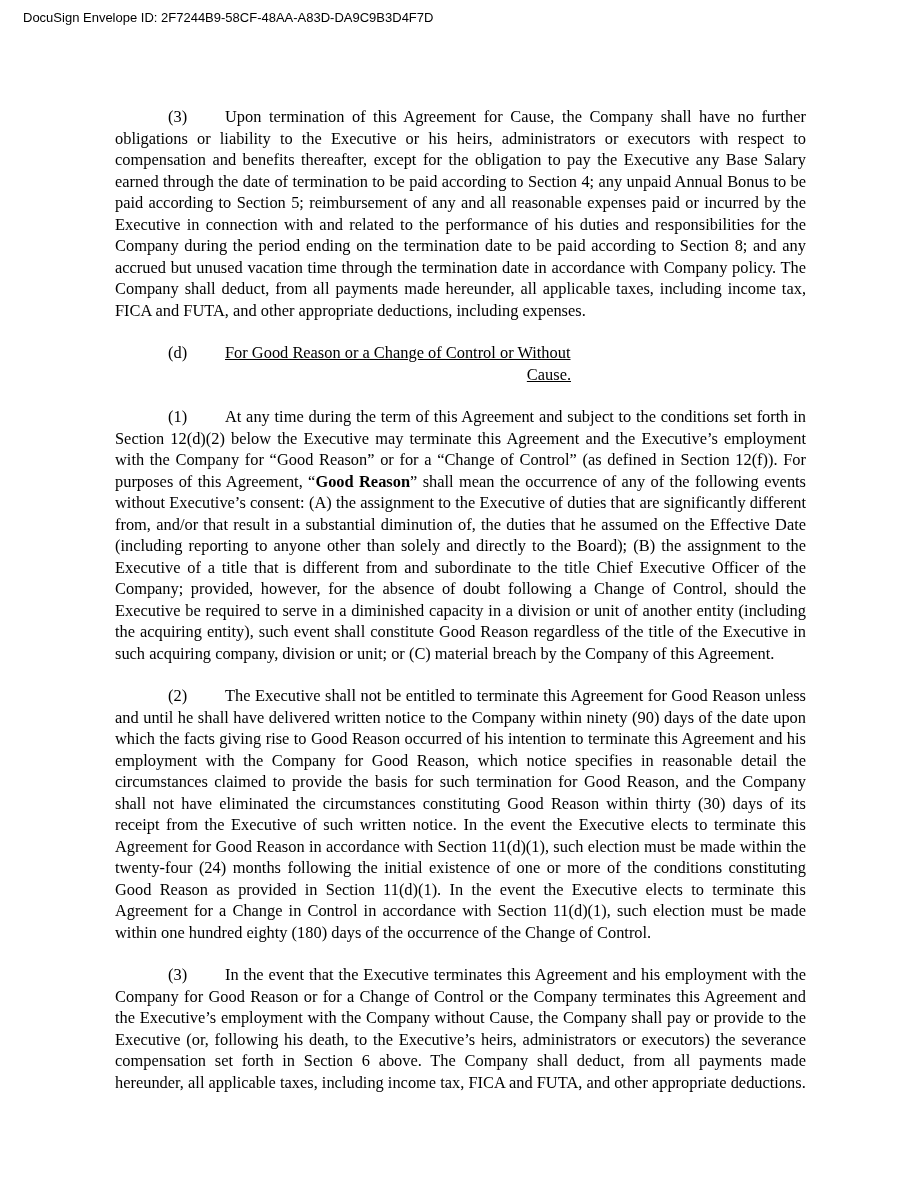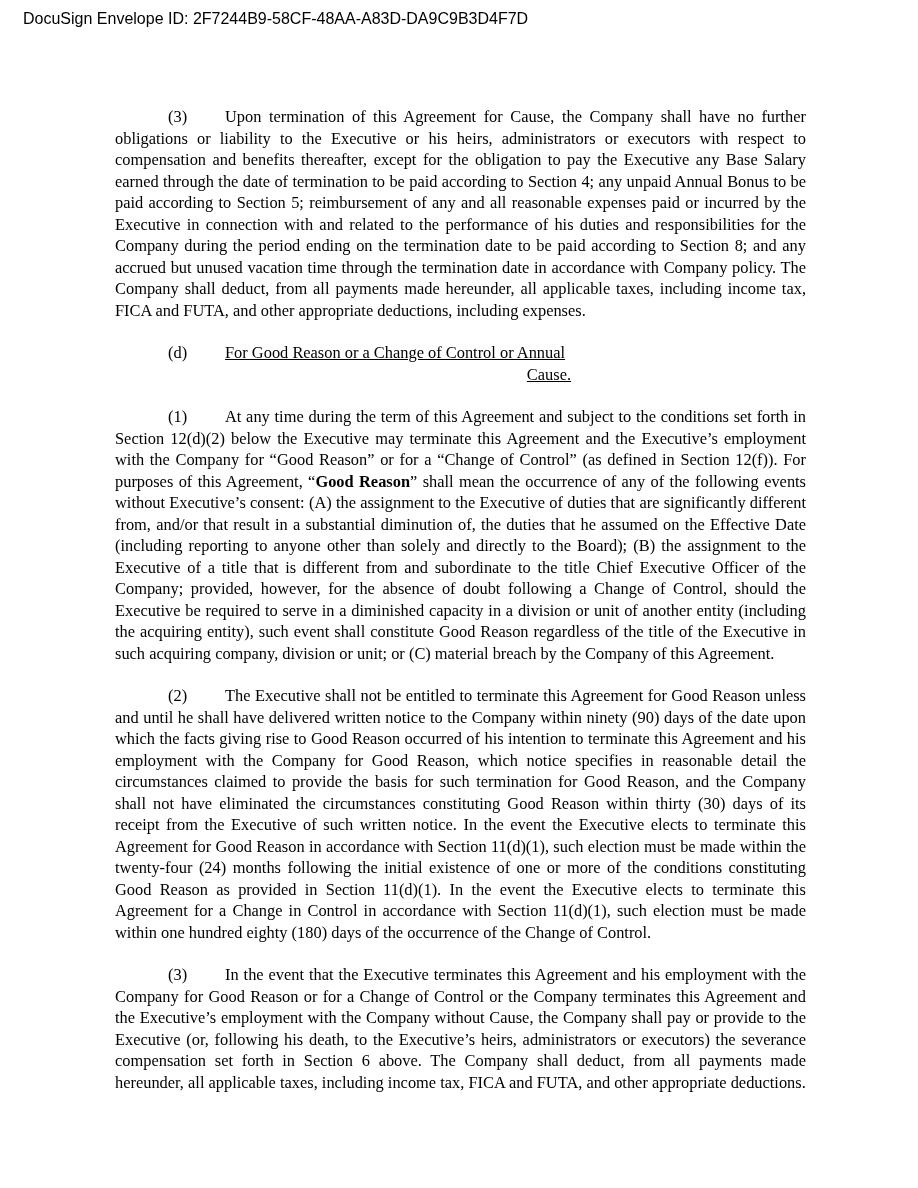--- a/index.html
+++ b/index.html
@@ -14,21 +14,21 @@
     background: #ffffff;
     font-family: "Liberation Serif", serif;
     color: #000000;
     overflow: hidden;
   }
   .docusign-header {
     position: absolute;
     top: 10px;
     left: 23px;
     font-family: "Liberation Sans", sans-serif;
-    font-size: 16px;
+    font-size: 13px;
     color: #000000;
     white-space: nowrap;
   }
   .content {
     position: absolute;
     top: 106px;
     left: 115px;
     width: 691px;
     font-size: 16.4px;
     line-height: 21.5px;
@@ -65,21 +65,21 @@
 <div class="page">
 
   <div class="docusign-header">DocuSign Envelope ID: 2F7244B9-58CF-48AA-A83D-DA9C9B3D4F7D</div>
 
   <div class="content">
 
 
     <p><span class="num">(3)</span><span>Upon termination of this Agreement for Cause, the Company shall have no further obligations or liability to the Executive or his heirs, administrators or executors with respect to compensation and benefits thereafter, except for the obligation to pay the Executive any Base Salary earned through the date of termination to be paid according to Section 4; any unpaid Annual Bonus to be paid according to Section 5; reimbursement of any and all reasonable expenses paid or incurred by the Executive in connection with and related to the performance of his duties and responsibilities for the Company during the period ending on the termination date to be paid according to Section 8; and any accrued but unused vacation time through the termination date in accordance with Company policy. The Company shall deduct, from all payments made hereunder, all applicable taxes, including income tax, FICA and FUTA, and other appropriate deductions, including expenses.</span></p>
 
     <div class="heading">
-      <div class="line1"><span class="num">(d)</span><span class="u">For Good Reason or a Change of Control or Annual</span></div>
+      <div class="line1"><span class="num">(d)</span><span class="u">For Good Reason or a Change of Control or Without</span></div>
       <div class="line2"><span class="u">Cause.</span></div>
     </div>
 
     <p><span class="num">(1)</span><span>At any time during the term of this Agreement and subject to the conditions set forth in Section 12(d)(2) below the Executive may terminate this Agreement and the Executive’s employment with the Company for “Good Reason” or for a “Change of Control” (as defined in Section 12(f)). For purposes of this Agreement, “</span><span class="bi">Good Reason</span><span>” shall mean the occurrence of any of the following events without Executive’s consent: (A) the assignment to the Executive of duties that are significantly different from, and/or that result in a substantial diminution of, the duties that he assumed on the Effective Date (including reporting to anyone other than solely and directly to the Board); (B) the assignment to the Executive of a title that is different from and subordinate to the title Chief Executive Officer of the Company; provided, however, for the absence of doubt following a Change of Control, should the Executive be required to serve in a diminished capacity in a division or unit of another entity (including the acquiring entity), such event shall constitute Good Reason regardless of the title of the Executive in such acquiring company, division or unit; or (C) material breach by the Company of this Agreement.</span></p>
 
     <p><span class="num">(2)</span><span>The Executive shall not be entitled to terminate this Agreement for Good Reason unless and until he shall have delivered written notice to the Company within ninety (90) days of the date upon which the facts giving rise to Good Reason occurred of his intention to terminate this Agreement and his employment with the Company for Good Reason, which notice specifies in reasonable detail the circumstances claimed to provide the basis for such termination for Good Reason, and the Company shall not have eliminated the circumstances constituting Good Reason within thirty (30) days of its receipt from the Executive of such written notice. In the event the Executive elects to terminate this Agreement for Good Reason in accordance with Section 11(d)(1), such election must be made within the twenty-four (24) months following the initial existence of one or more of the conditions constituting Good Reason as provided in Section 11(d)(1). In the event the Executive elects to terminate this Agreement for a Change in Control in accordance with Section 11(d)(1), such election must be made within one hundred eighty (180) days of the occurrence of the Change of Control.</span></p>
 
     <p><span class="num">(3)</span><span>In the event that the Executive terminates this Agreement and his employment with the Company for Good Reason or for a Change of Control or the Company terminates this Agreement and the Executive’s employment with the Company without Cause, the Company shall pay or provide to the Executive (or, following his death, to the Executive’s heirs, administrators or executors) the severance compensation set forth in Section 6 above. The Company shall deduct, from all payments made hereunder, all applicable taxes, including income tax, FICA and FUTA, and other appropriate deductions.</span></p>
 
   </div>

